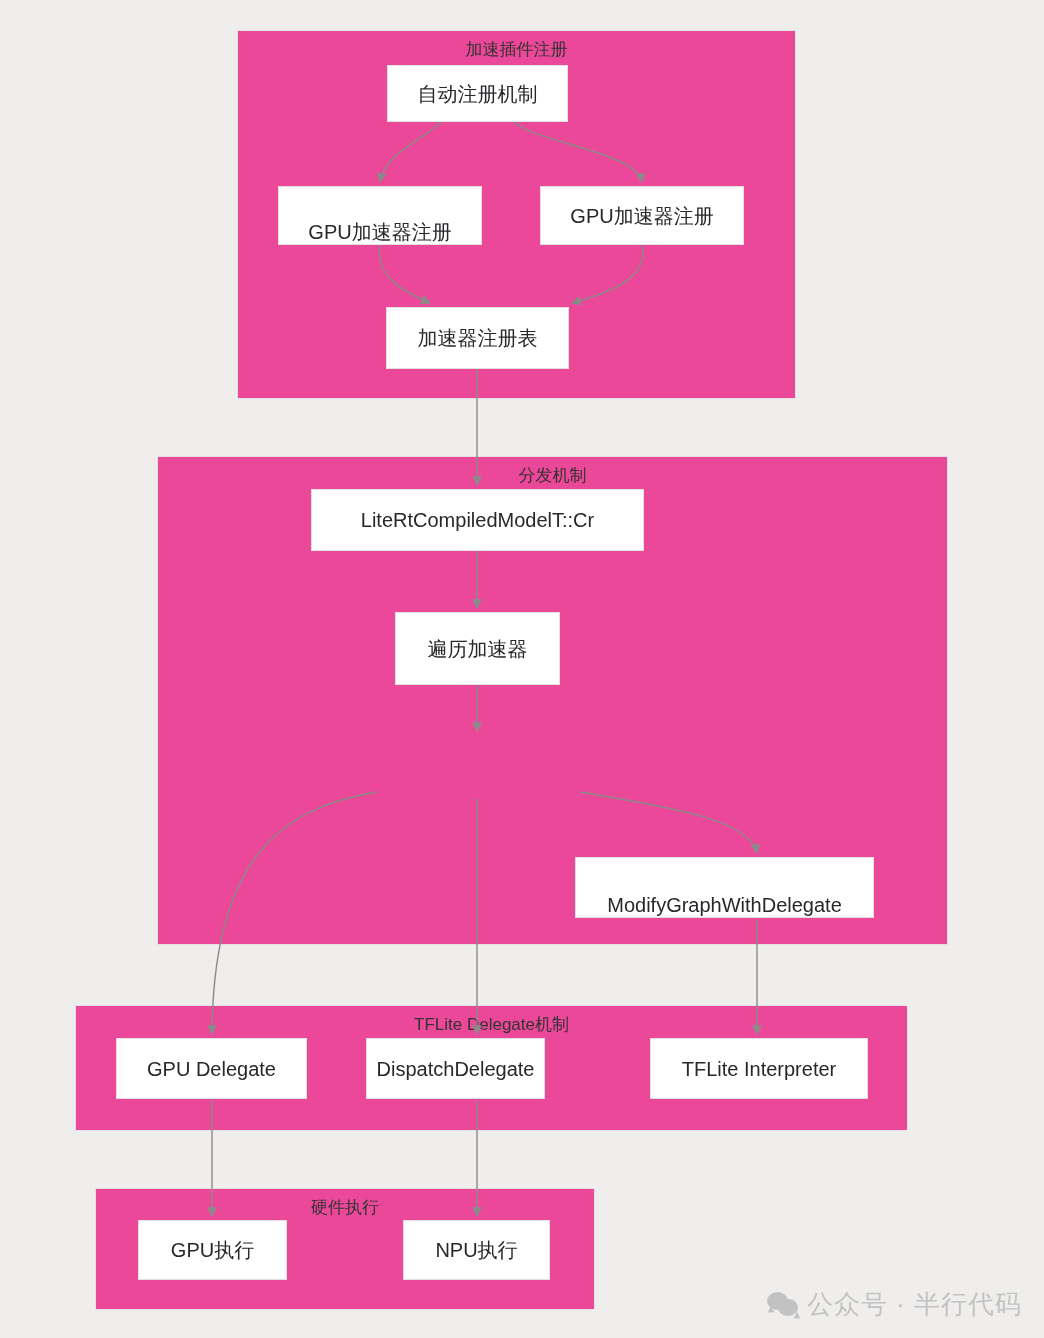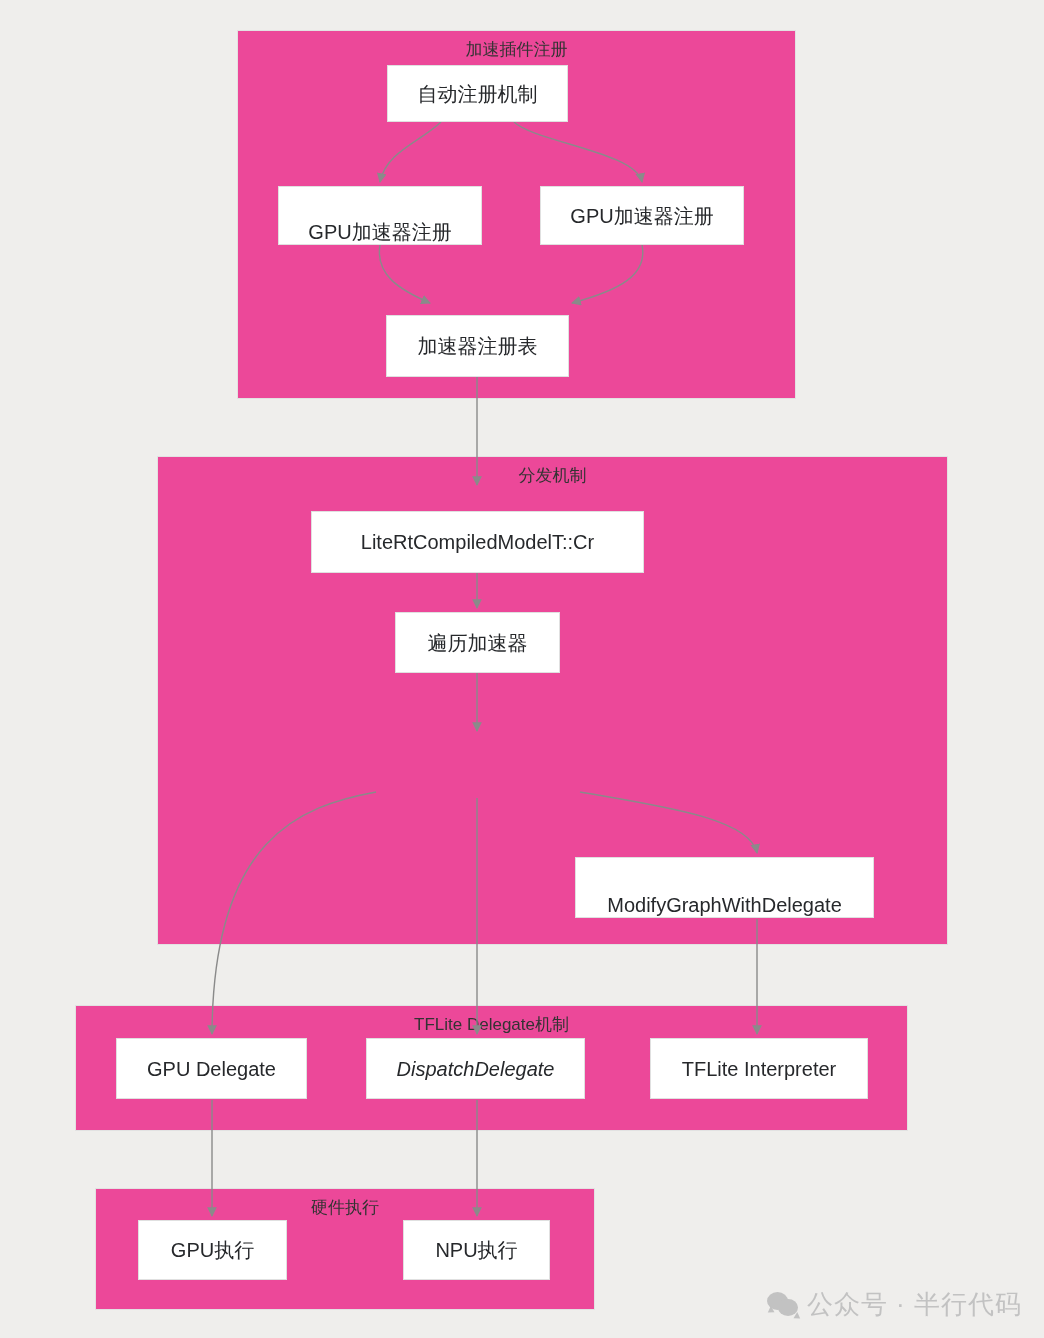--- a/index.html
+++ b/index.html
@@ -167,42 +167,42 @@
   </div>
 
   <div class="node" style="left:278px; top:186px; width:204px; height:59px;align-items:flex-end;">
     <span>GPU加速器注册</span>
   </div>
 
   <div class="node" style="left:540px; top:186px; width:204px; height:59px;">
     <span>GPU加速器注册</span>
   </div>
 
-  <div class="node" style="left:386px; top:307px; width:183px; height:62px;margin-top:8px;">
+  <div class="node" style="left:386px; top:307px; width:183px; height:62px;">
     <span>加速器注册表</span>
   </div>
 
-  <div class="node" style="left:311px; top:511px; width:333px; height:62px;">
+  <div class="node" style="left:311px; top:489px; width:333px; height:62px;">
     <span>LiteRtCompiledModelT::Cr</span>
   </div>
 
-  <div class="node" style="left:395px; top:612px; width:165px; height:61px;">
+  <div class="node" style="left:395px; top:612px; width:165px; height:73px;">
     <span>遍历加速器</span>
   </div>
 
 
   <div class="node" style="left:575px; top:857px; width:299px; height:61px;align-items:flex-end;">
     <span>ModifyGraphWithDelegate</span>
   </div>
 
   <div class="node" style="left:116px; top:1038px; width:191px; height:61px;justify-content:center;">
     <span>GPU Delegate</span>
   </div>
 
-  <div class="node" style="left:366px; top:1038px; width:219px; height:61px;font-style:italic;">
+  <div class="node" style="left:366px; top:1038px; width:179px; height:61px;">
     <span>DispatchDelegate</span>
   </div>
 
   <div class="node" style="left:650px; top:1038px; width:218px; height:61px;">
     <span>TFLite Interpreter</span>
   </div>
 
   <div class="node" style="left:138px; top:1220px; width:149px; height:60px;">
     <span>GPU执行</span>
   </div>

